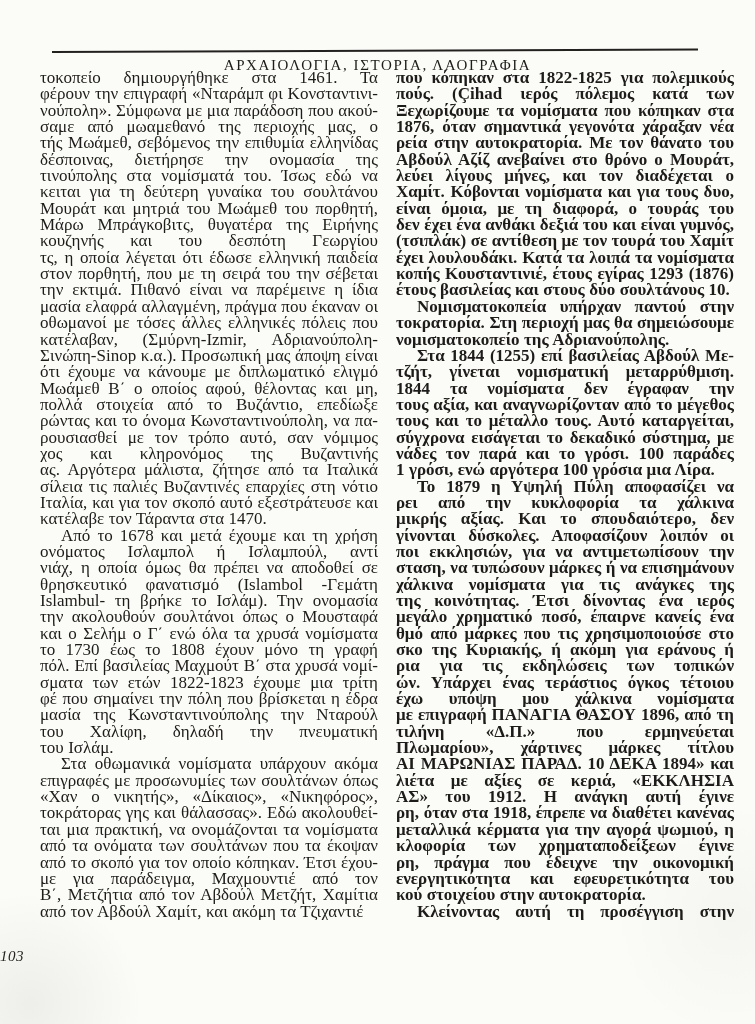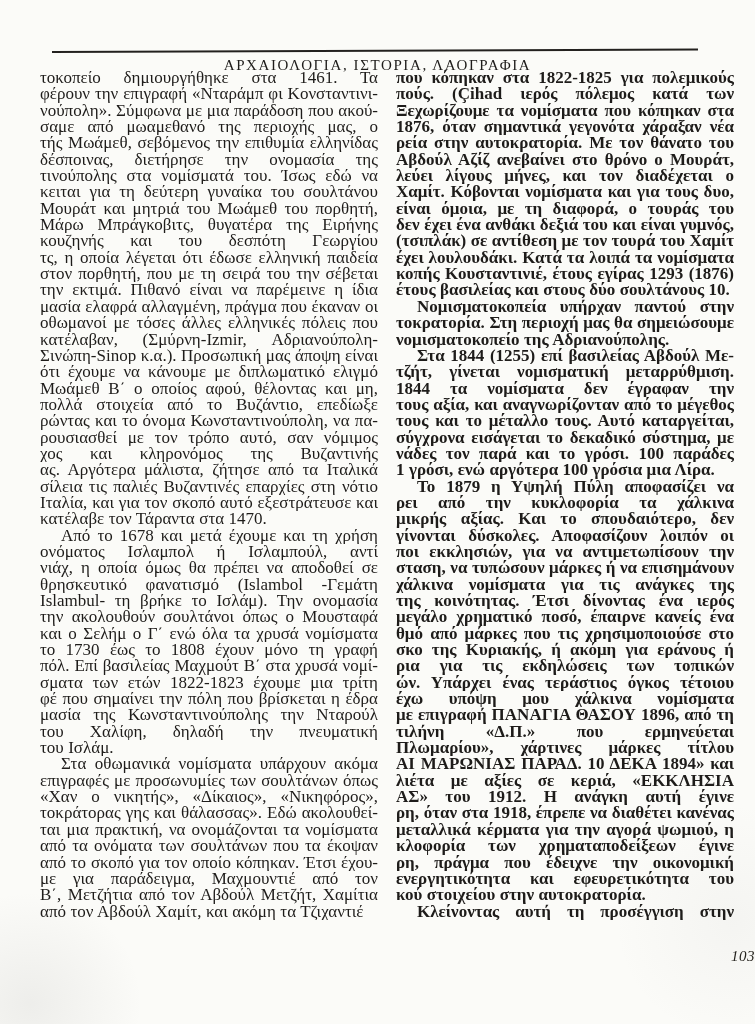--- a/index.html
+++ b/index.html
@@ -54,21 +54,21 @@
     overflow:hidden;
     text-align:justify;
     text-align-last:justify;
     word-spacing:0.2px;
   }
   .ln.last{text-align-last:left;}
   .ln.indent{text-indent:21px;}
   .folio{
     position:absolute;
     top:948px;left:0;right:0;
-    text-align:right;
+    text-align:left;
     font-style:italic;
     font-size:15px;
     letter-spacing:0.5px;
     color:#26241f;
   }
 </style>
 </head>
 <body>
 
 <div class="page">

